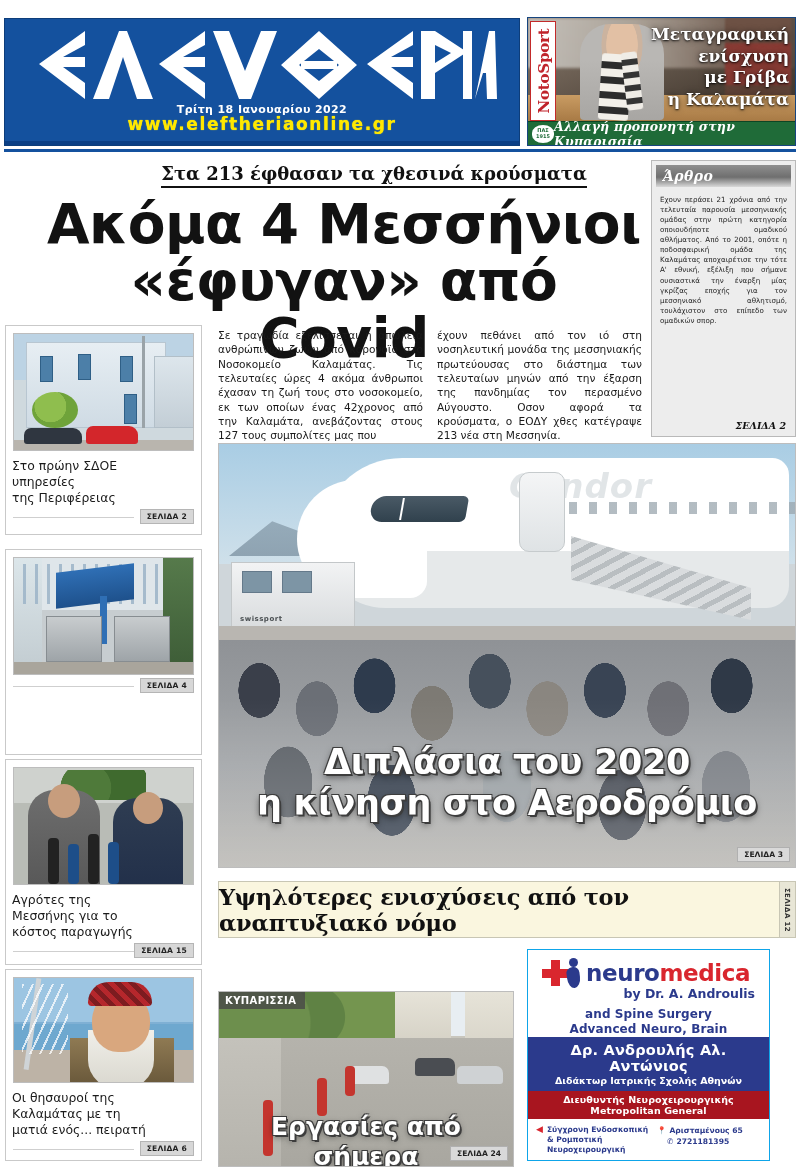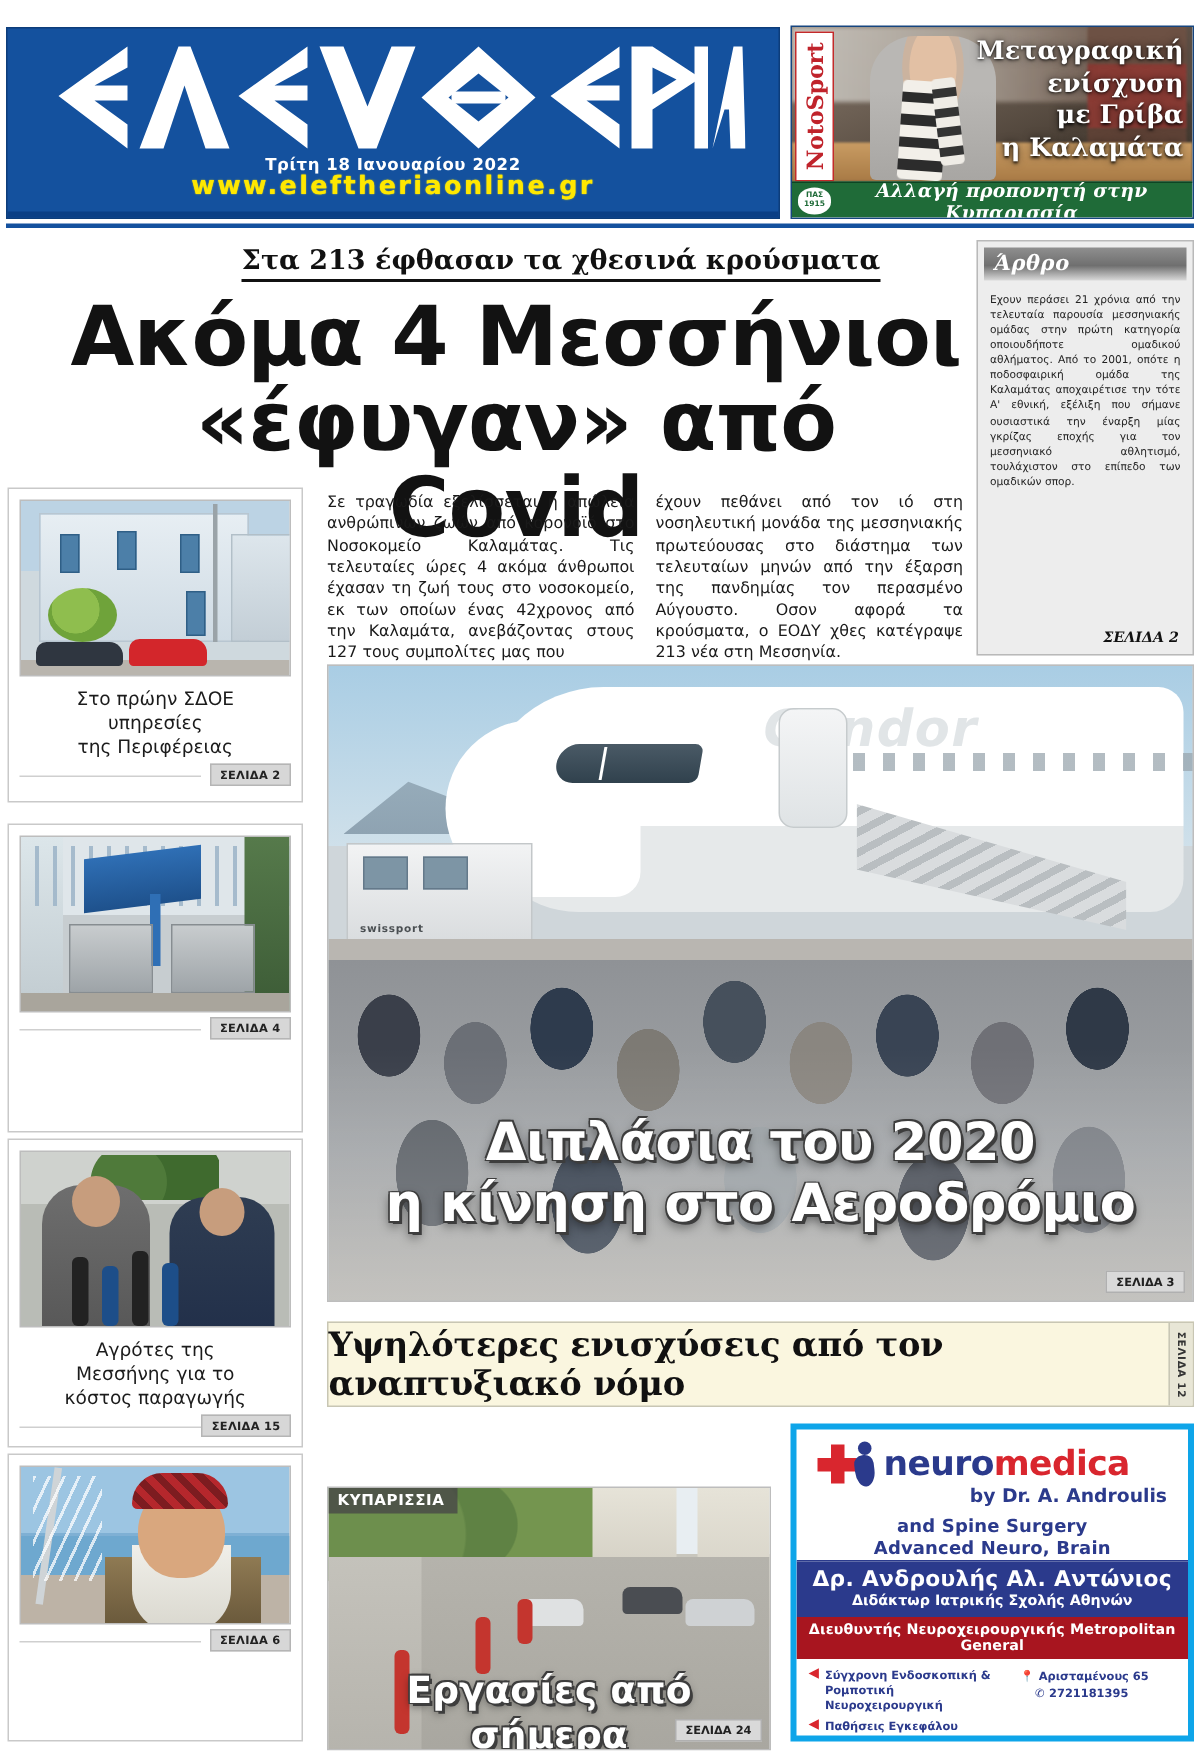--- a/index.html
+++ b/index.html
@@ -86,21 +86,21 @@
   }
   .sportad-strip {
     position:absolute; left:0; bottom:0; width:100%; height:24px;
     background:#1f6b38; display:flex; align-items:center; padding-left:4px;
     border-top:1px solid #0d4523;
   }
   .pas-badge { width:22px; height:18px; background:#fff; border-radius:50%/45%;
     display:flex; flex-direction:column; align-items:center; justify-content:center;
     color:#1f6b38; font-size:5px; font-weight:bold; line-height:1.05; flex:none;}
   .sportad-strip .txt {
-    flex:1; text-align:center; color:#fff; font-weight:bold; font-style:italic;
+    flex:1; color:#fff; font-weight:bold; font-style:italic;
     font-size:12.5px; font-family:"DejaVu Serif","Liberation Serif",serif; letter-spacing:.2px;
   }
 
   
   .headrule { position:absolute; left:4px; top:149px; width:792px; height:3px; background:#14519e; }
 
   
   .kicker {
     position:absolute; left:104px; top:163px; width:540px; text-align:center;
     font-family:"DejaVu Serif","Liberation Serif",serif;
@@ -150,21 +150,21 @@
     font-style:italic; font-weight:bold; font-size:9.5px; color:#111;
   }
 
   
   .card {
     position:absolute; left:5px; width:197px;
     border:1px solid #c9c9c9; background:#fff;
   }
   .card .ph { margin:7px 7px 0 7px; height:118px; border:1px solid #bdbdbd; overflow:hidden; position:relative; }
   .card .cap {
-    margin:7px 6px 2px 6px; text-align:center; font-size:12.4px; line-height:1.3; color:#1b1b1b;
+    margin:7px 6px 2px 6px; text-align:left; font-size:12.4px; line-height:1.3; color:#1b1b1b;
   }
   .card .footrow { position:relative; height:20px; margin:2px 7px 5px 7px; }
   .card .footrow .hr { position:absolute; left:0; right:60px; top:9px; height:1px; background:#cfcfcf; }
   .pagebadge {
     position:absolute; right:0; top:1px; background:#d7d7d7; border:1px solid #b5b5b5;
     font-size:7.6px; font-weight:bold; color:#222; padding:2px 6px; letter-spacing:.2px;
   }
 
   
   .p1 { background:linear-gradient(180deg,#bcd3e4 0 40%, #cfd9de 40% 100%); }
@@ -348,22 +348,22 @@
     text-shadow: 2px 2px 0 #3d3d3d, -1px -1px 0 #3d3d3d, 1px -1px 0 #3d3d3d,
                  -1px 1px 0 #3d3d3d, 0 2px 6px rgba(0,0,0,.5);
   }
   .ky-selida {
     position:absolute; right:5px; bottom:5px; background:#d9d9d9; border:1px solid #b0b0b0;
     font-size:7.6px; font-weight:bold; color:#222; padding:2px 6px;
   }
 
   
   .nm {
-    position:absolute; left:527px; top:949px; width:269px; height:212px;
-    border:4px solid #0ea5e9; background:#fff; overflow:hidden;
+    position:absolute; left:527px; top:949px; width:243px; height:212px;
+    border:1px solid #0ea5e9; background:#fff; overflow:hidden;
   }
   .nm-top { height:88px; border-bottom:1px solid #2b3a8c; position:relative; }
   .nm-logo-row { display:flex; align-items:center; padding:8px 0 0 14px; gap:4px; }
   .nm-cross { position:relative; width:26px; height:26px; flex:none; }
   .nm-cross::before { content:""; position:absolute; left:0; top:9px; width:26px; height:9px; background:#d9262e;}
   .nm-cross::after  { content:""; position:absolute; left:9px; top:0; width:9px; height:26px; background:#d9262e;}
   .nm-figure { width:16px; height:30px; flex:none; position:relative; margin-left:-6px;}
   .nm-figure::before { content:""; position:absolute; left:3px; top:0; width:9px; height:9px; background:#2b3a8c; border-radius:50%;}
   .nm-figure::after { content:""; position:absolute; left:1px; top:9px; width:13px; height:21px;
      background:#2b3a8c; border-radius:6px 6px 50% 50%; transform:rotate(-7deg);}
@@ -552,20 +552,25 @@
 
   <div class="card" style="top:969px;height:192px;">
     <div class="ph p4" style="height:106px;">
       <div class="sea"></div>
       <div class="mast"></div>
       <div class="rope"></div>
       <div class="body"></div>
       <div class="beard"></div>
       <div class="face"></div>
       <div class="bandana"></div>
+    </div>
+    <div class="cap">
+      <div>Οι θησαυροί της</div>
+      <div>Καλαμάτας με τη</div>
+      <div>ματιά ενός... πειρατή</div>
     </div>
     <div class="footrow">
       <div class="hr"></div>
       <div class="pagebadge">ΣΕΛΙΔΑ 6</div>
     </div>
   </div>
 
   <div class="bigphoto">
     <div class="bp-sky"></div>
     <div class="bp-mtn"></div>

